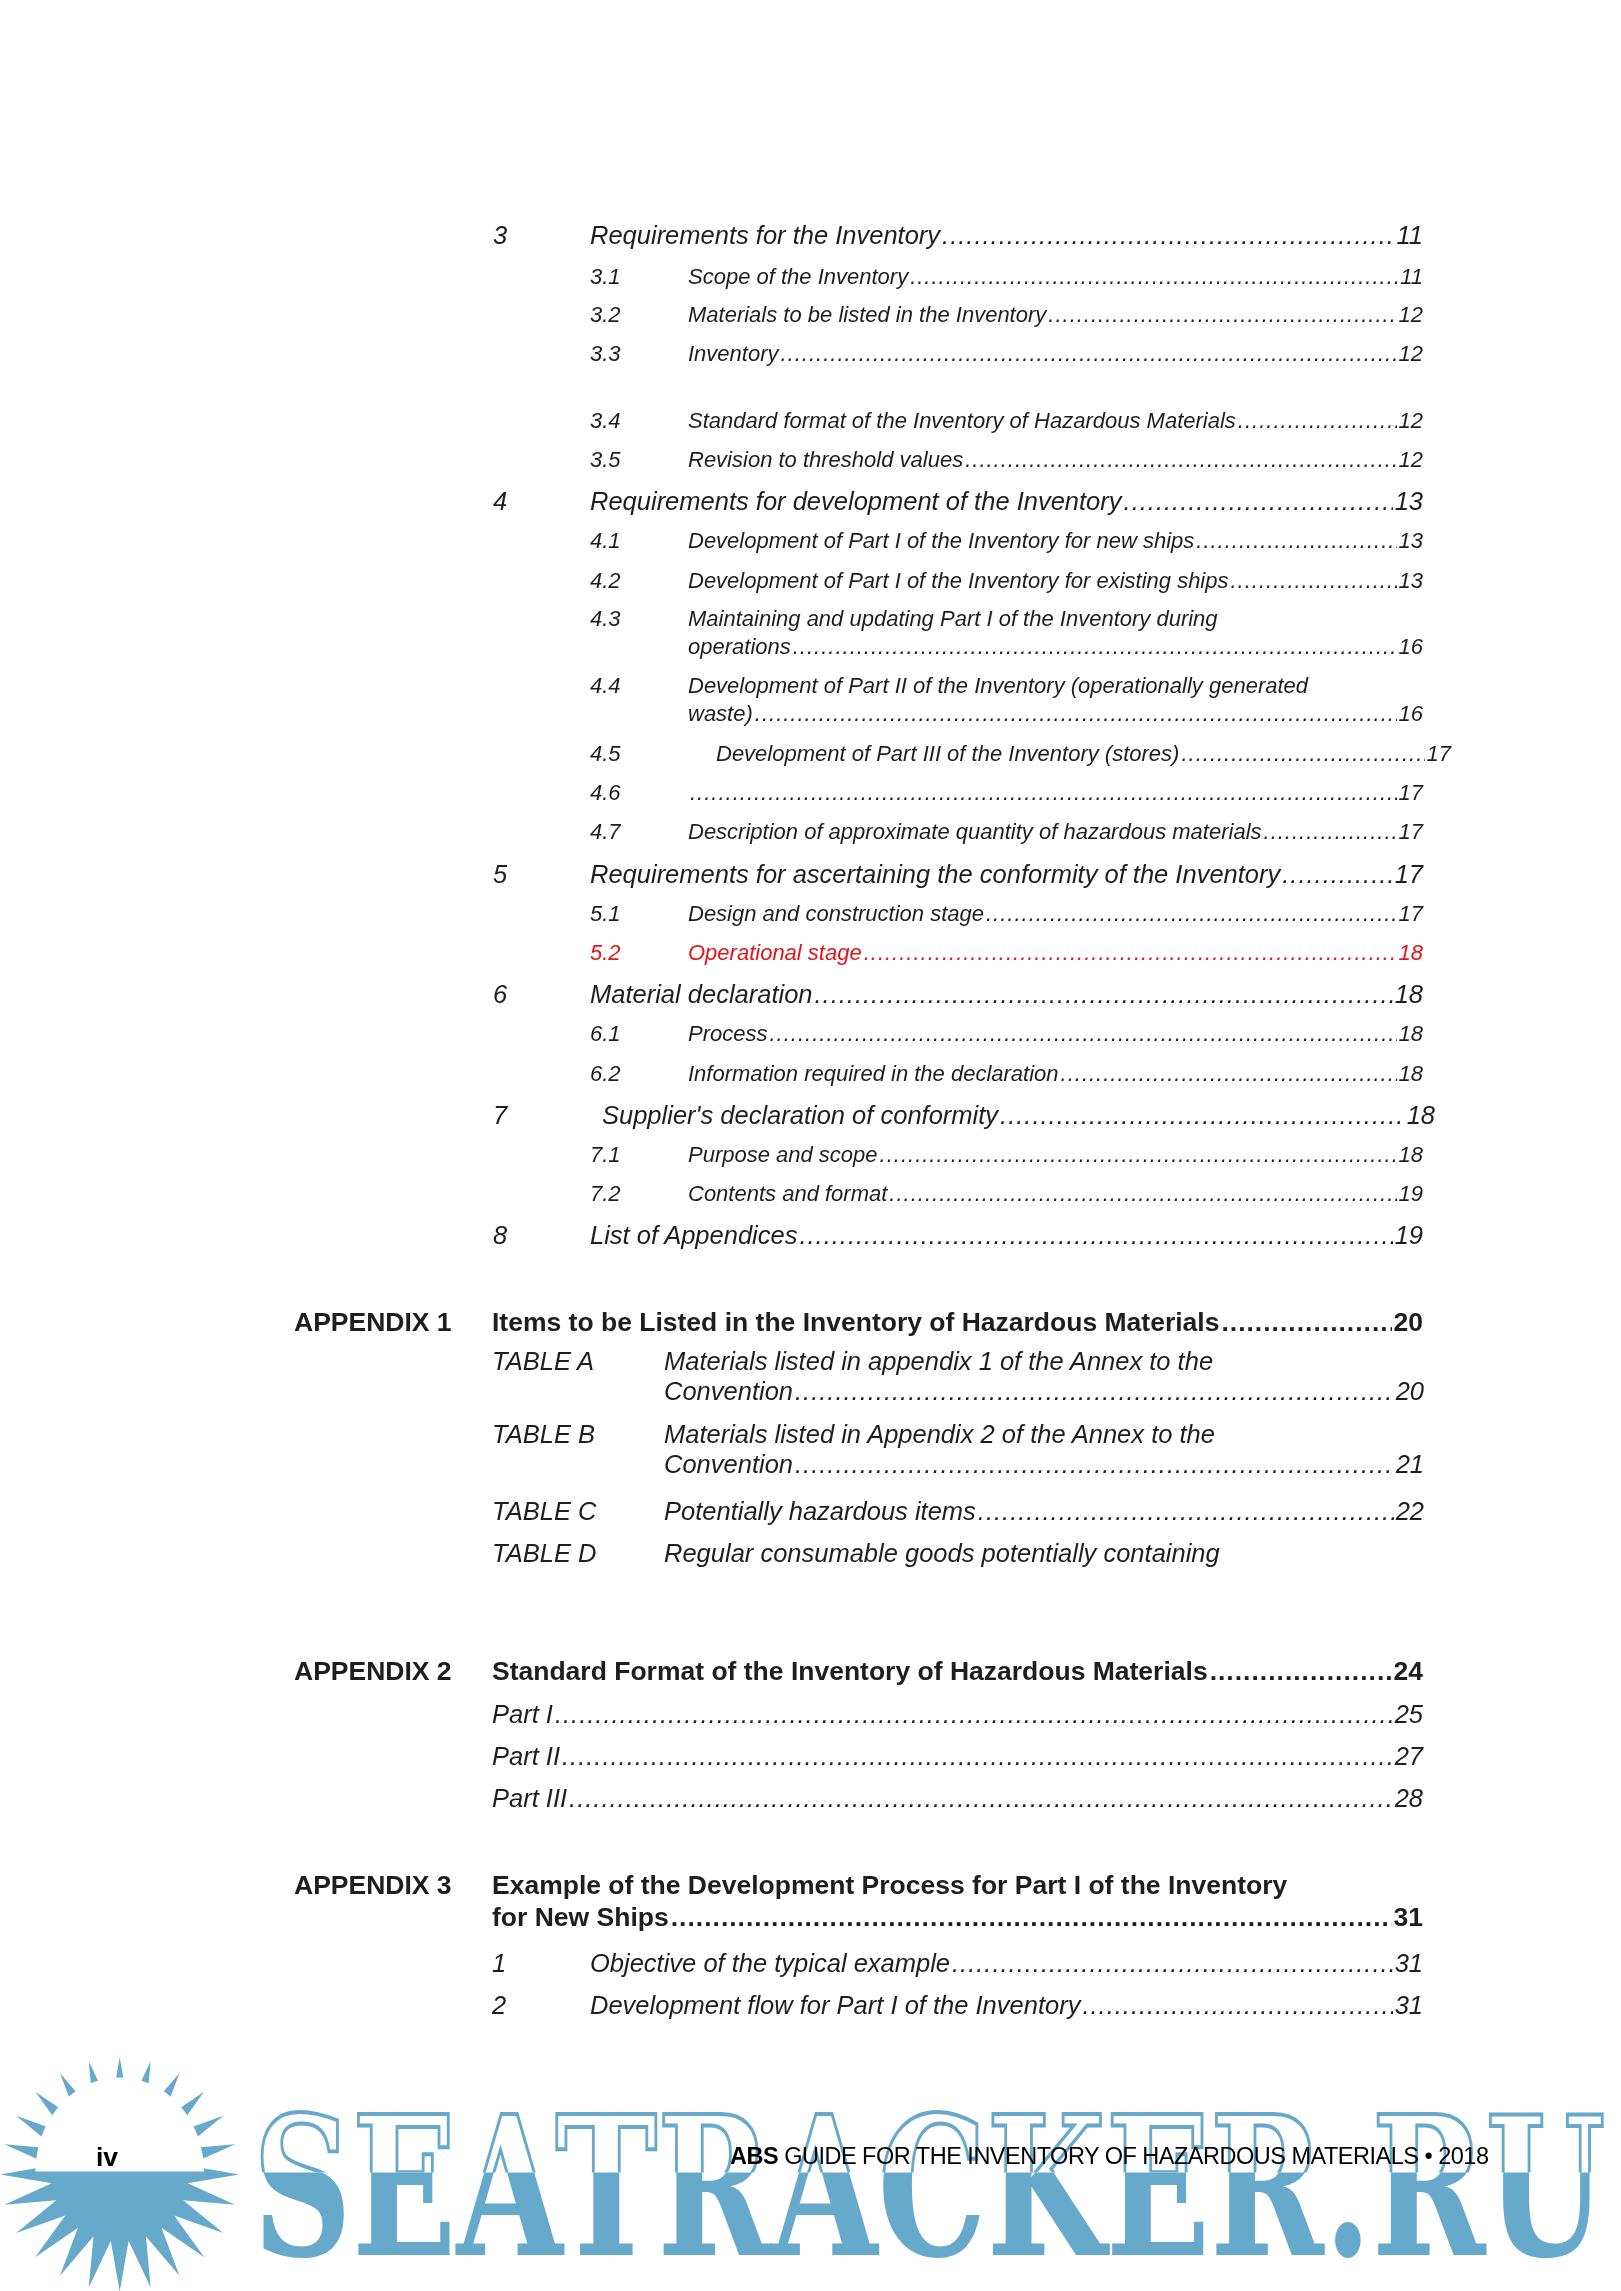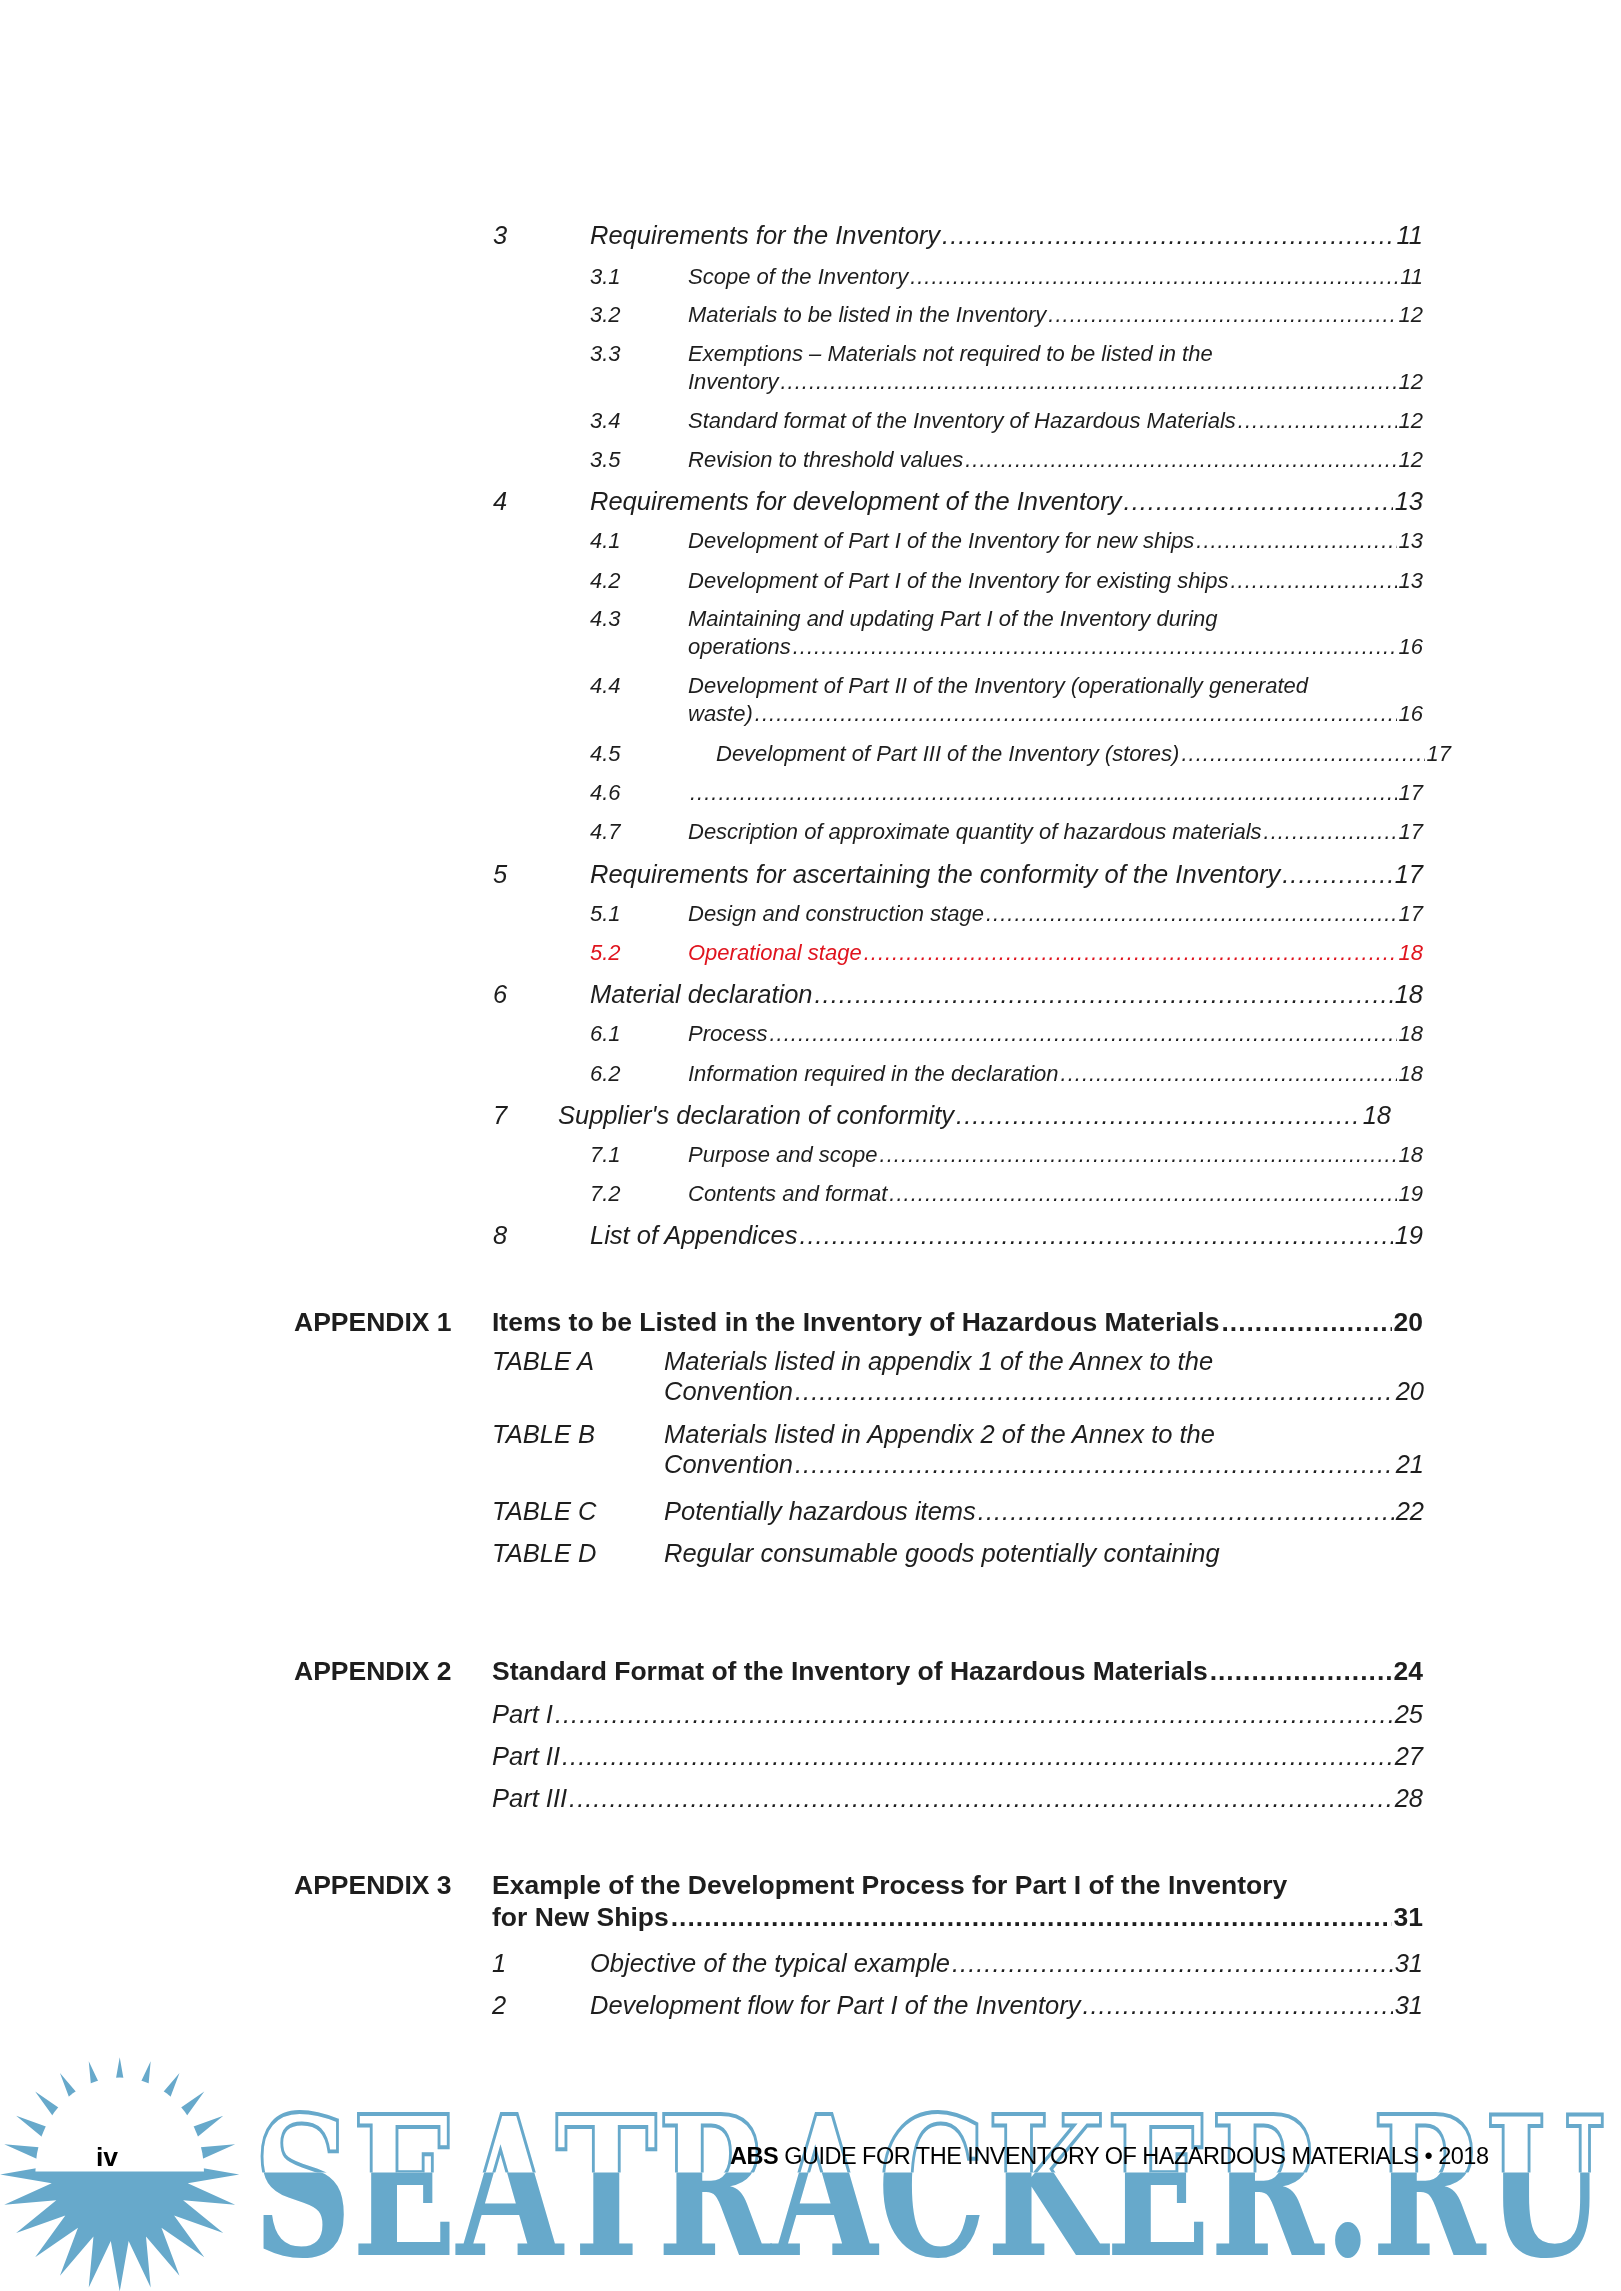--- a/index.html
+++ b/index.html
@@ -54,21 +54,20 @@
         <div class="leader">
           <span class="t">Materials to be listed in the Inventory</span>
           <span class="dots"></span>
           <span class="pg">12</span>
         </div>
       </div>
     </div>
     <div class="row lvl2" style="left: 0px; top: 340px; width: 1423px;">
       <span class="num" style="left: 590px;">3.3</span>
       <div class="title-wrap" style="left: 688px; width: 735px;">
-        <span class="pre">Exemptions – Materials not required to be listed in the</span>
         <div class="leader">
           <span class="t">Inventory</span>
           <span class="dots"></span>
           <span class="pg">12</span>
         </div>
       </div>
     </div>
     <div class="row lvl2" style="left: 0px; top: 407px; width: 1423px;">
       <span class="num" style="left: 590px;">3.4</span>
       <div class="title-wrap" style="left: 688px; width: 735px;">
@@ -225,21 +224,21 @@
       <div class="title-wrap" style="left: 688px; width: 735px;">
         <div class="leader">
           <span class="t">Information required in the declaration</span>
           <span class="dots"></span>
           <span class="pg">18</span>
         </div>
       </div>
     </div>
     <div class="row lvl1" style="left: 0px; top: 1101px; width: 1423px;">
       <span class="num" style="left: 493px;">7</span>
-      <div class="title-wrap" style="left: 558px; width: 833px;">
+      <div class="title-wrap" style="left: 602px; width: 833px;">
         <div class="leader">
           <span class="t">Supplier's declaration of conformity</span>
           <span class="dots"></span>
           <span class="pg">18</span>
         </div>
       </div>
     </div>
     <div class="row lvl2" style="left: 0px; top: 1141px; width: 1423px;">
       <span class="num" style="left: 590px;">7.1</span>
       <div class="title-wrap" style="left: 688px; width: 735px; text-align: right;">

